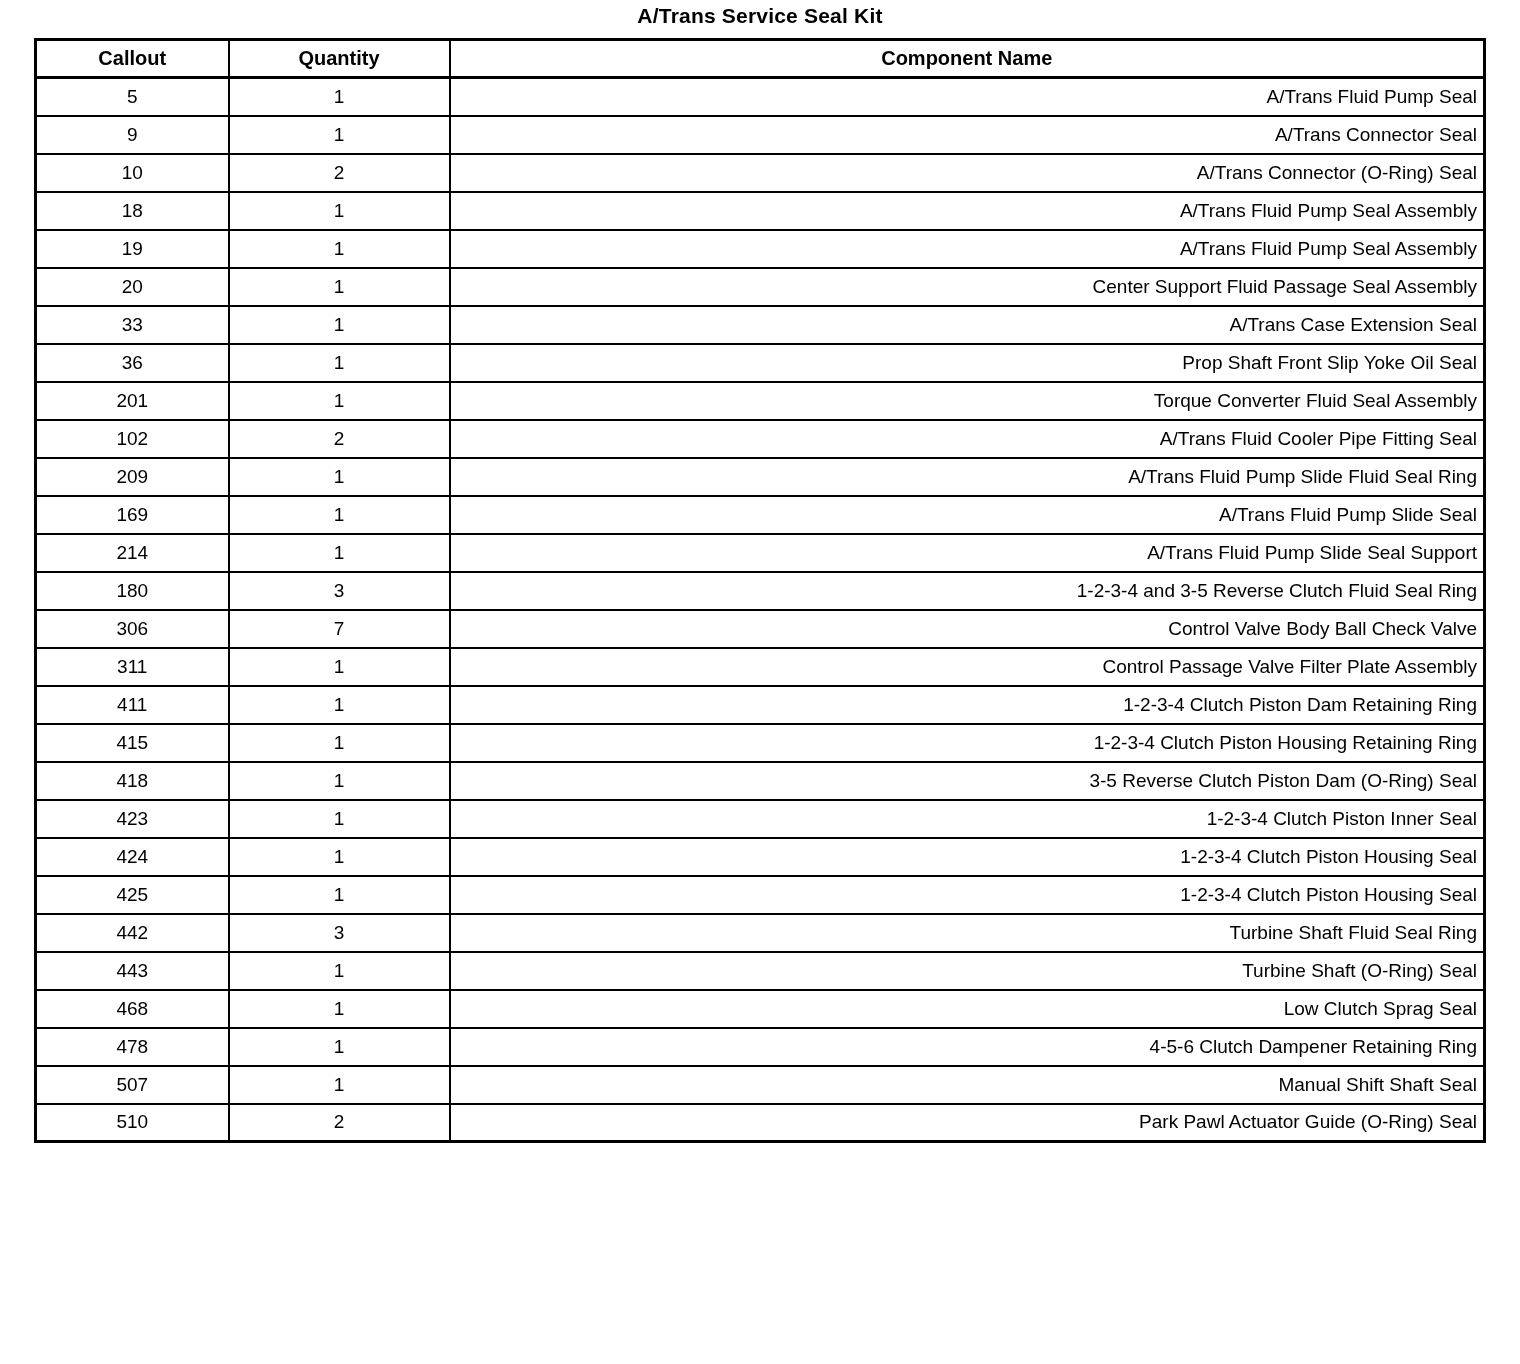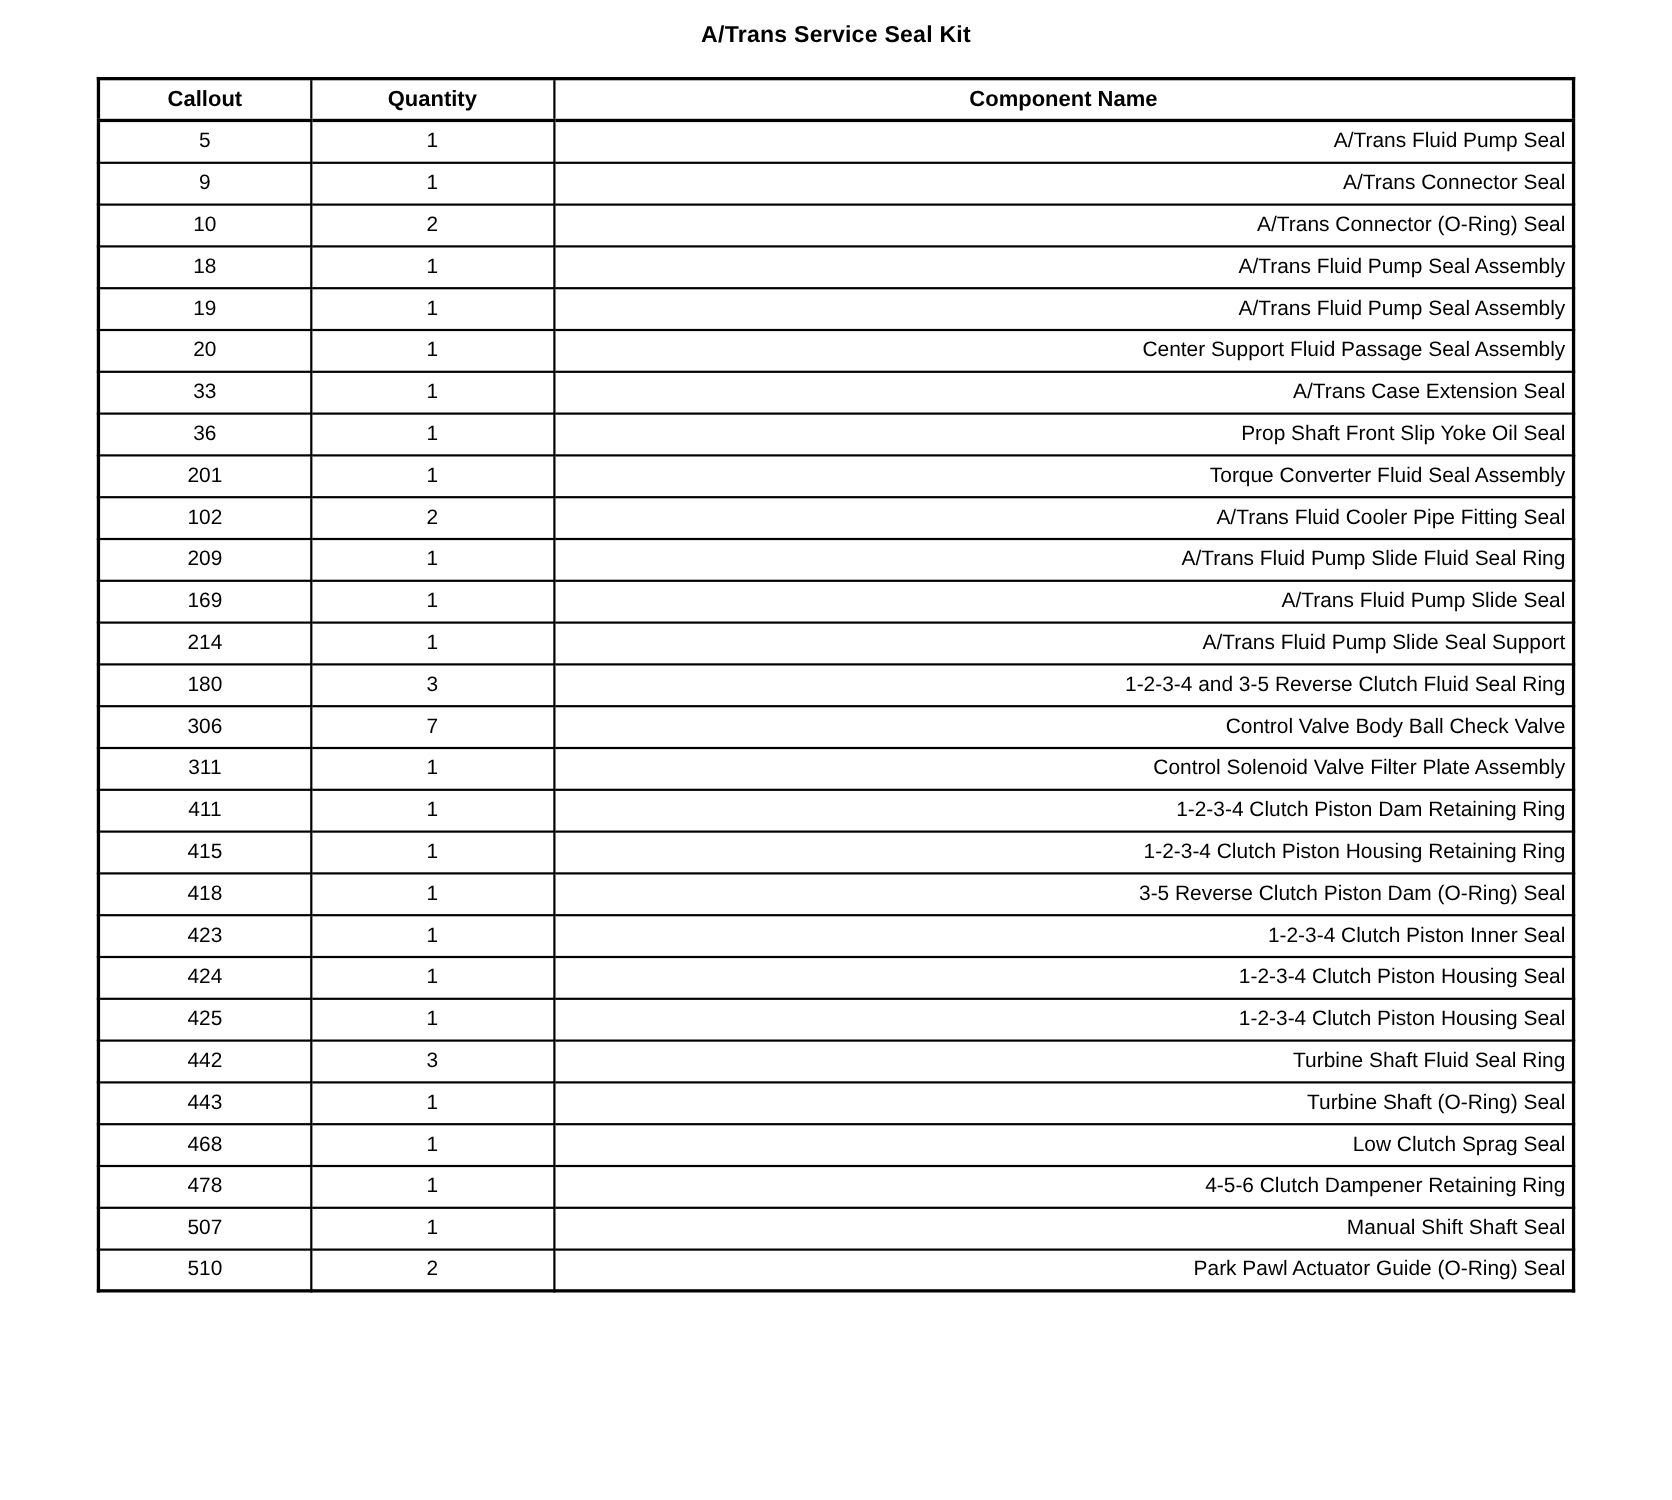--- a/index.html
+++ b/index.html
@@ -12,27 +12,27 @@
   .page {
     width: 1520px;
     height: 1364px;
     box-sizing: border-box;
     background: #ffffff;
   }
   .doc-title {
     text-align: center;
     font-weight: bold;
     font-size: 21px;
-    margin: 16px;
+    margin: 0;
     padding: 4px 0 10px 0;
     letter-spacing: 0.2px;
   }
   table.seal-kit {
     border-collapse: collapse;
-    width: 1344px;
+    width: 1452px;
     margin: 0 auto;
     table-layout: fixed;
   }
   table.seal-kit th,
   table.seal-kit td {
     border: 2px solid #000000;
     font-size: 19px;
     height: 38px;
     padding: 0 6px;
     box-sizing: border-box;
@@ -151,21 +151,21 @@
           <td class="cell-name">1-2-3-4 and 3-5 Reverse Clutch Fluid Seal Ring</td>
         </tr>
         <tr>
           <td class="cell-callout">306</td>
           <td class="cell-quantity">7</td>
           <td class="cell-name">Control Valve Body Ball Check Valve</td>
         </tr>
         <tr>
           <td class="cell-callout">311</td>
           <td class="cell-quantity">1</td>
-          <td class="cell-name">Control Solenoid Valve Filter Plate Assembly</td>
+          <td class="cell-name">Control Passage Valve Filter Plate Assembly</td>
         </tr>
         <tr>
           <td class="cell-callout">411</td>
           <td class="cell-quantity">1</td>
           <td class="cell-name">1-2-3-4 Clutch Piston Dam Retaining Ring</td>
         </tr>
         <tr>
           <td class="cell-callout">415</td>
           <td class="cell-quantity">1</td>
           <td class="cell-name">1-2-3-4 Clutch Piston Housing Retaining Ring</td>

